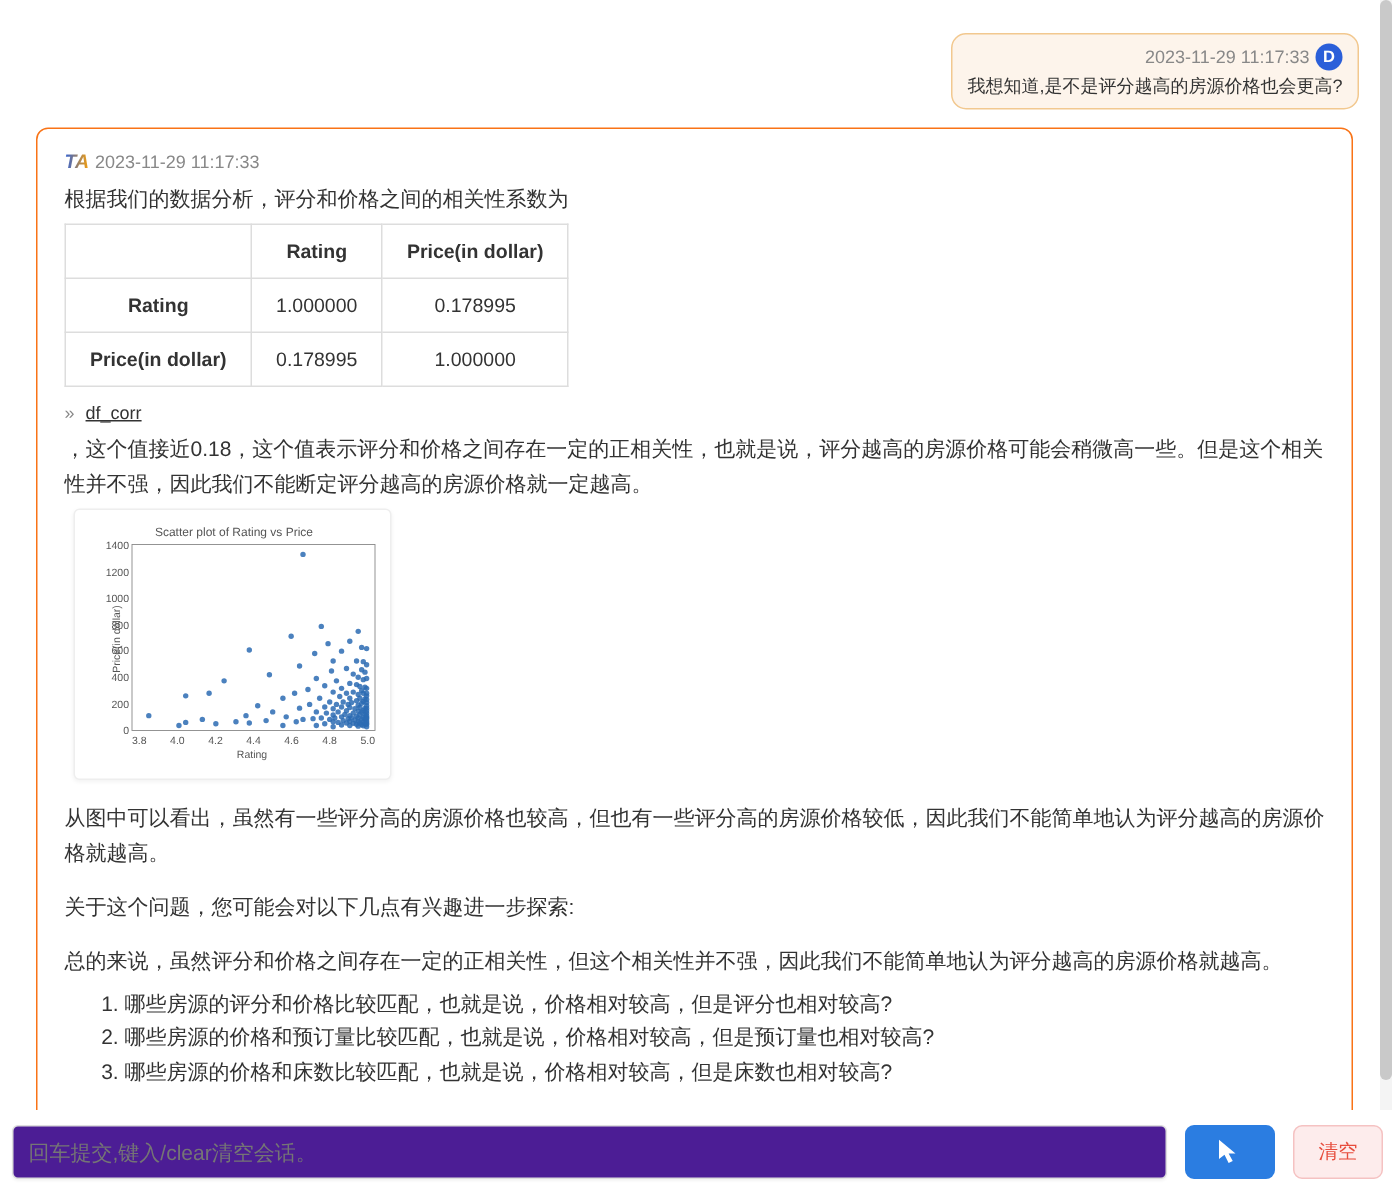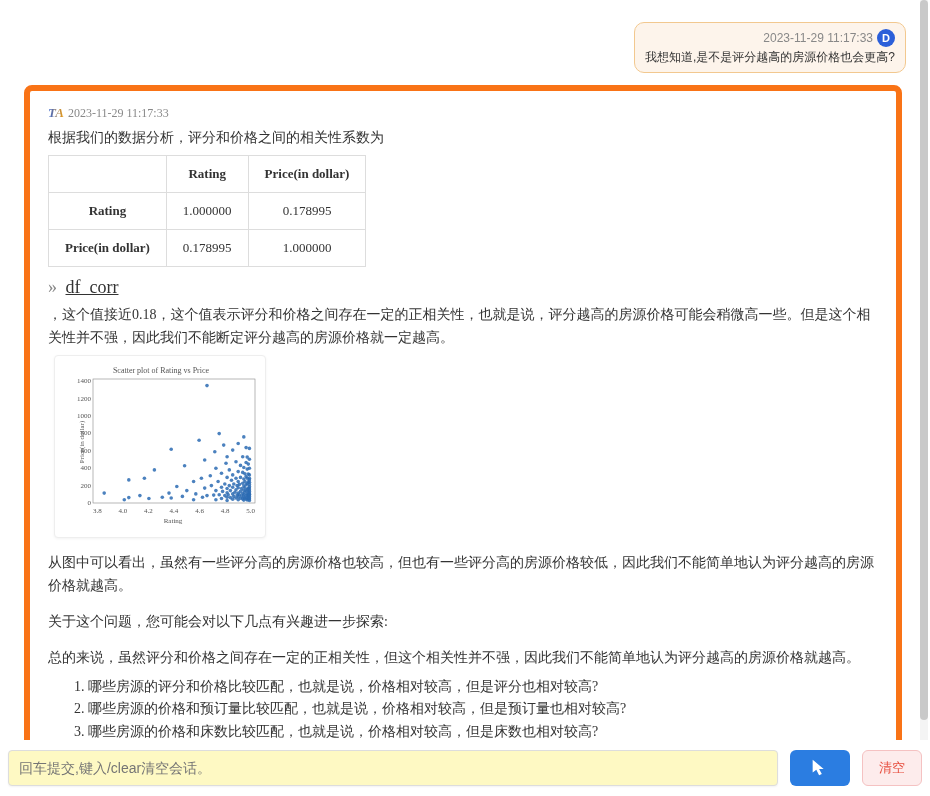--- a/index.html
+++ b/index.html
@@ -47,26 +47,25 @@
     color: #fff;
     border-radius: 50%;
     font-size: 11px;
     font-weight: bold;
     display: inline-flex;
     align-items: center;
     justify-content: center;
   }
   .user-text { color: #333; font-size: 12px; margin-top: 2px; text-align: left;}
   .assistant-card {
-    border: 6px solid #f97316;
+    border: 1px solid #f97316;
     border-radius: 8px;
     padding: 14px 18px 18px 18px;
     margin: 0 8px 10px 14px;
     background: #fff;
-    font-family: Liberation Serif, serif;
   }
   .assistant-meta {
     display: flex;
     align-items: center;
     gap: 4px;
     font-size: 12px;
     color: #888;
     margin-bottom: 6px;
   }
   .logo-ta {
@@ -85,21 +84,21 @@
     margin: 6px 0 10px 0;
   }
   table.corr th, table.corr td {
     border: 1px solid #ddd;
     padding: 10px 16px;
     font-size: 13px;
     text-align: center;
     color: #333;
   }
   table.corr th { font-weight: 600; background: #fff; }
-  .df-link-row { margin: 10px 0 4px 0; font-size: 18px;}
+  .df-link-row { margin: 10px 0 4px 0; font-size: 12px;}
   .df-link-row .angle { color: #888; margin-right: 4px;}
   .df-link { color: #333; text-decoration: underline; }
   
   .chart-box {
     width: 212px;
     background: #fff;
     border: 1px solid #eee;
     border-radius: 4px;
     padding: 10px 8px 12px 10px;
     margin: 6px 0 6px 6px;
@@ -148,21 +147,21 @@
     height: 56px;
     background: #fff;
   }
   .chat-input {
     flex: 1;
     border: 1px solid #ddd;
     border-radius: 4px;
     padding: 6px 10px;
     font-size: 14px;
     color: #888;
-    background: #fef9c3;
+    background: #4c1d95;
     outline: none;
     box-shadow: 0 1px 2px rgba(0,0,0,0.05);
   }
   .send-btn {
     width: 60px;
     background: #2b7de1;
     border: none;
     border-radius: 6px;
     display: flex;
     align-items: center;

